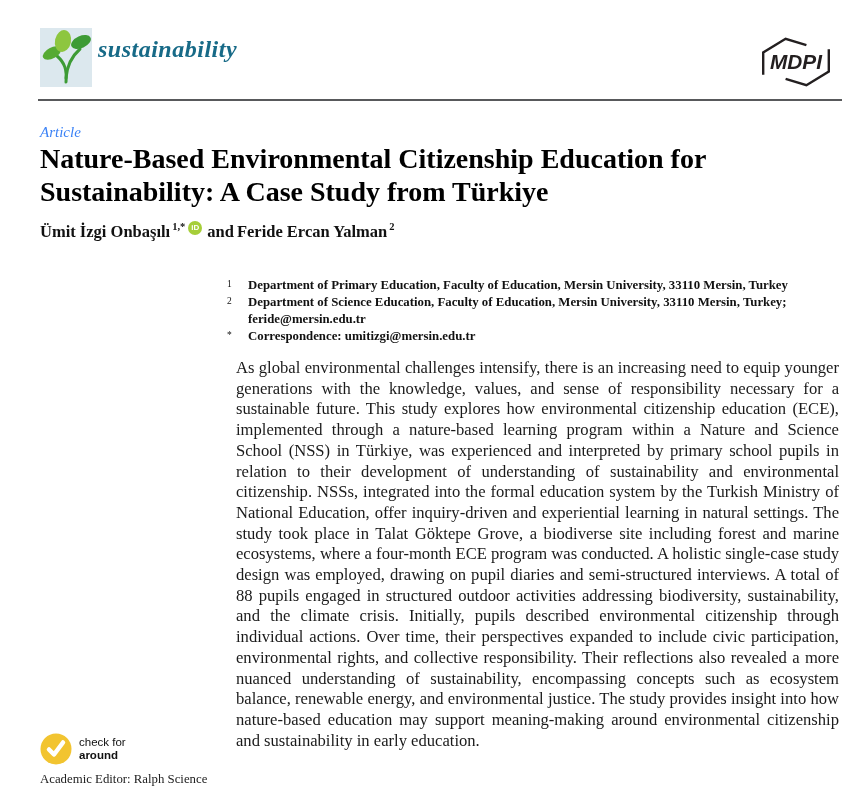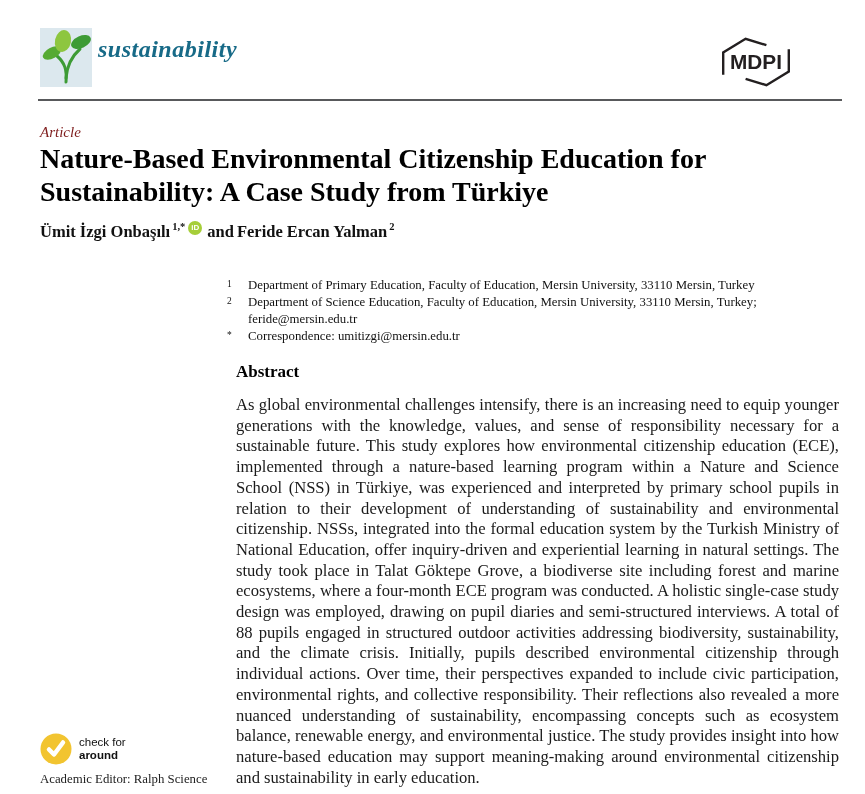--- a/index.html
+++ b/index.html
@@ -6,41 +6,41 @@
   body{
     width:865px;height:794px;position:relative;background:#ffffff;
     font-family:"Liberation Serif",serif;color:#1a1a1a;overflow:hidden;
   }
   
   .logo-box{position:absolute;left:40px;top:28px;width:52px;height:59px;background:var(--logo-bg);}
   .journal-name{
     position:absolute;left:98px;top:36px;font-size:24px;font-style:italic;font-weight:bold;
     color:var(--journal-name);font-family:"Liberation Serif",serif;letter-spacing:.5px;
   }
-  .mdpi-logo{position:absolute;left:716px;top:37px;width:80px;height:50px;}
+  .mdpi-logo{position:absolute;left:756px;top:37px;width:80px;height:50px;font-style:italic;}
   .header-rule{position:absolute;left:38px;top:99px;width:804px;height:2px;background:#58595b;}
   
-  .article-label{position:absolute;left:40px;top:124px;font-size:15px;font-style:italic;color:#7f1d1d;}
+  .article-label{position:absolute;left:40px;top:124px;font-size:15px;font-style:italic;color:#3b82f6;}
   .paper-title{
     position:absolute;left:40px;top:142px;width:710px;font-size:28px;font-weight:bold;
     line-height:33px;color:#000;margin:0;
   }
   .authors-line{position:absolute;left:40px;top:221px;font-size:16.5px;font-weight:bold;color:#111;}
   .authors-line sup{font-size:10.5px;margin-left:2px;}
   .orcid-badge{
     display:inline-block;width:14px;height:14px;border-radius:50%;background:var(--orcid-green);
     color:#fff;font-family:"Liberation Sans",sans-serif;font-size:8px;font-weight:bold;
     line-height:14px;text-align:center;vertical-align:super;margin-left:3px;margin-right:1px;
   }
   .authors-sep{margin:0 3px 8px 4px;}
   
   .right-col{position:absolute;left:227px;top:277px;width:612px;}
   .aff-row{display:flex;font-size:12.8px;line-height:17px;color:#111;}
   .aff-marker{flex:none;width:21px;font-size:9.5px;position:relative;top:-1px;}
-  .aff-text{flex:1;}
+  .aff-text{flex:1;font-weight:bold;}
   .abstract-heading{margin:17px 0 0 9px;font-size:17px;font-weight:bold;color:#000;}
   .abstract-text{
     margin:13px 0 0 9px;font-size:16.6px;line-height:20.7px;text-align:justify;
     hyphens:auto;-webkit-hyphens:auto;color:#1a1a1a;
   }
   
   .updates-badge{position:absolute;left:40px;top:733px;width:130px;height:32px;cursor:pointer;}
   .updates-badge svg{position:absolute;left:0;top:0;}
   .updates-text{
     position:absolute;left:39px;top:3px;font-family:"Liberation Sans",sans-serif;
@@ -85,21 +85,20 @@
   </div>
   <div class="aff-row">
     <span class="aff-marker">2</span>
     <span class="aff-text">Department of Science Education, Faculty of Education, Mersin University, 33110 Mersin, Turkey; feride@mersin.edu.tr</span>
   </div>
   <div class="aff-row">
     <span class="aff-marker">*</span>
     <span class="aff-text">Correspondence: umitizgi@mersin.edu.tr</span>
   </div>
 
-  <div class="abstract-heading">Abstract</div>
   <p class="abstract-text" lang="en">As global environmental challenges intensify, there is an increasing need to equip younger generations with the knowledge, values, and sense of responsibility necessary for a sustainable future. This study explores how environmental citizenship education (ECE), implemented through a nature-based learning program within a Nature and Science School (NSS) in Türkiye, was experienced and interpreted by primary school pupils in relation to their development of understanding of sustainability and environmental citizenship. NSSs, integrated into the formal education system by the Turkish Ministry of National Education, offer inquiry-driven and experiential learning in natural settings. The study took place in Talat Göktepe Grove, a biodiverse site including forest and marine ecosystems, where a four-month ECE program was conducted. A holistic single-case study design was employed, drawing on pupil diaries and semi-structured interviews. A total of 88 pupils engaged in structured outdoor activities addressing biodiversity, sustainability, and the climate crisis. Initially, pupils described environmental citizenship through individual actions. Over time, their perspectives expanded to include civic participation, environmental rights, and collective responsibility. Their reflections also revealed a more nuanced understanding of sustainability, encompassing concepts such as ecosystem balance, renewable energy, and environmental justice. The study provides insight into how nature-based education may support meaning-making around environmental citizenship and sustainability in early education.</p>
 </div>
 
 <div class="updates-badge">
   <svg width="32" height="32" viewBox="0 0 32 32">
     <circle cx="16" cy="16" r="15.5" fill="var(--badge-yellow)"></circle>
     <path d="M9,16.5 L14,21.5 L23,9.5" fill="none" stroke="#ffffff" stroke-width="4.5" stroke-linecap="round" stroke-linejoin="round"></path>
   </svg>
   <div class="updates-text">
     <div>check for</div>

